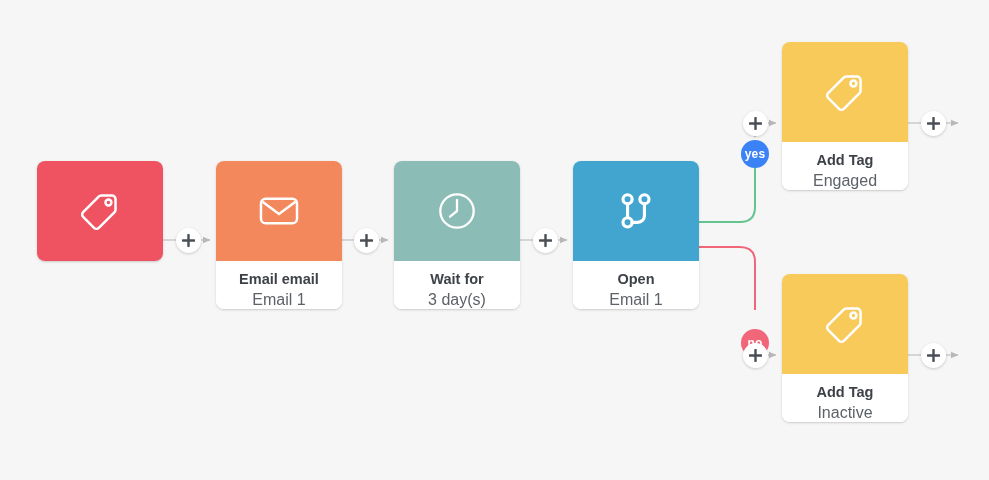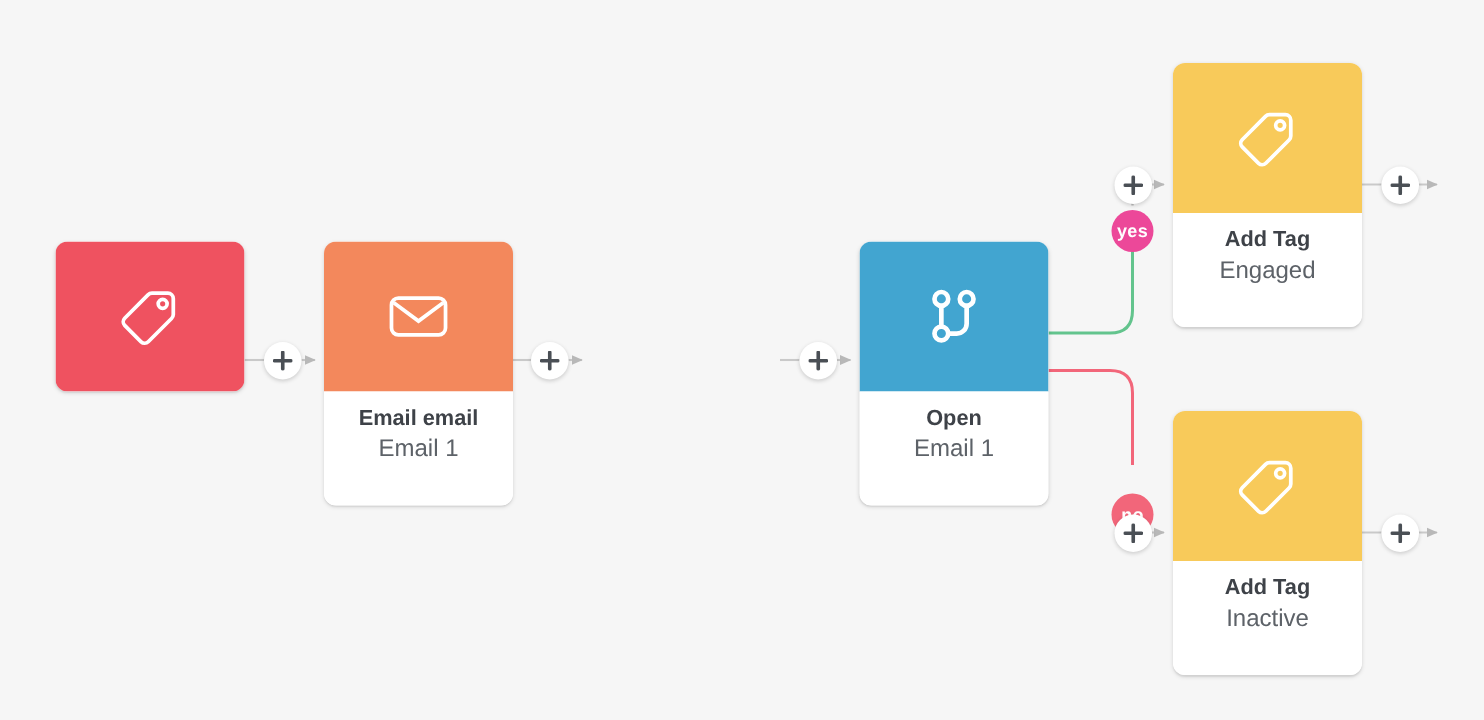--- a/index.html
+++ b/index.html
@@ -34,21 +34,21 @@
     box-shadow: 0 1px 3px rgba(0,0,0,0.13), 0 1px 1px rgba(0,0,0,0.06);
     overflow: hidden;
   }
   .node-head {
     height: 100px;
     display: flex;
     align-items: center;
     justify-content: center;
   }
   .node-body {
-    padding: 10px 4px 28px 4px;
+    padding: 10px 4px 0 4px;
     text-align: center;
     background: #ffffff;
   }
   .node-title {
     font-size: 14.5px;
     font-weight: bold;
     color: #3e4248;
     line-height: 1.15;
   }
   .node-sub {
@@ -76,21 +76,21 @@
     height: 28px;
     border-radius: 50%;
     display: flex;
     align-items: center;
     justify-content: center;
     color: #ffffff;
     font-size: 12px;
     font-weight: bold;
     letter-spacing: 0.2px;
   }
-  .badge-yes { background: #ec4899; }
+  .badge-yes { background: #3b82f6; }
   .badge-no  { background: #f2667a; }
 </style>
 </head>
 <body>
 
 <div id="canvas">
 
   <svg id="wires" viewBox="0 0 989 480" xmlns="http://www.w3.org/2000/svg">
     <defs>
       <marker id="arrow-gray" markerWidth="6" markerHeight="6" refX="5" refY="3" orient="auto" markerUnits="strokeWidth">
@@ -149,20 +149,32 @@
         <rect x="2.6" y="5.6" width="18.8" height="12.8" rx="2.4"></rect>
         <path d="M3.4 7.2 L12 13.6 L20.6 7.2"></path>
       </svg>
     </div>
     <div class="node-body">
       <div class="node-title">Email email</div>
       <div class="node-sub">Email 1</div>
     </div>
   </div>
 
+  <div class="node" style="left:394px; top:161px;">
+    <div class="node-head" style="background:#8bbcb6;">
+      <svg width="44" height="44" viewBox="0 0 24 24" fill="none" stroke="#ffffff" stroke-width="1.25">
+        <circle cx="12" cy="12" r="9.1"></circle>
+        <path d="M12 5.9 L12 12 L8.2 15.1" stroke-linecap="round" stroke-linejoin="round"></path>
+      </svg>
+    </div>
+    <div class="node-body">
+      <div class="node-title">Wait for</div>
+      <div class="node-sub">3 day(s)</div>
+    </div>
+  </div>
 
   <div class="node" style="left:573px; top:161px;">
     <div class="node-head" style="background:#42a5d0;">
       <svg width="44" height="44" viewBox="0 0 24 24" fill="none" stroke="#ffffff" stroke-width="1.7">
         <circle cx="7.4" cy="5.6" r="2.5"></circle>
         <circle cx="16.6" cy="5.6" r="2.5"></circle>
         <circle cx="7.4" cy="18.2" r="2.5"></circle>
         <path d="M7.4 8.1 L7.4 15.7" stroke-linecap="round"></path>
         <path d="M9.9 18.2 L13 18.2 a3.6 3.6 0 0 0 3.6-3.6 L16.6 8.1" stroke-linecap="round"></path>
       </svg>

